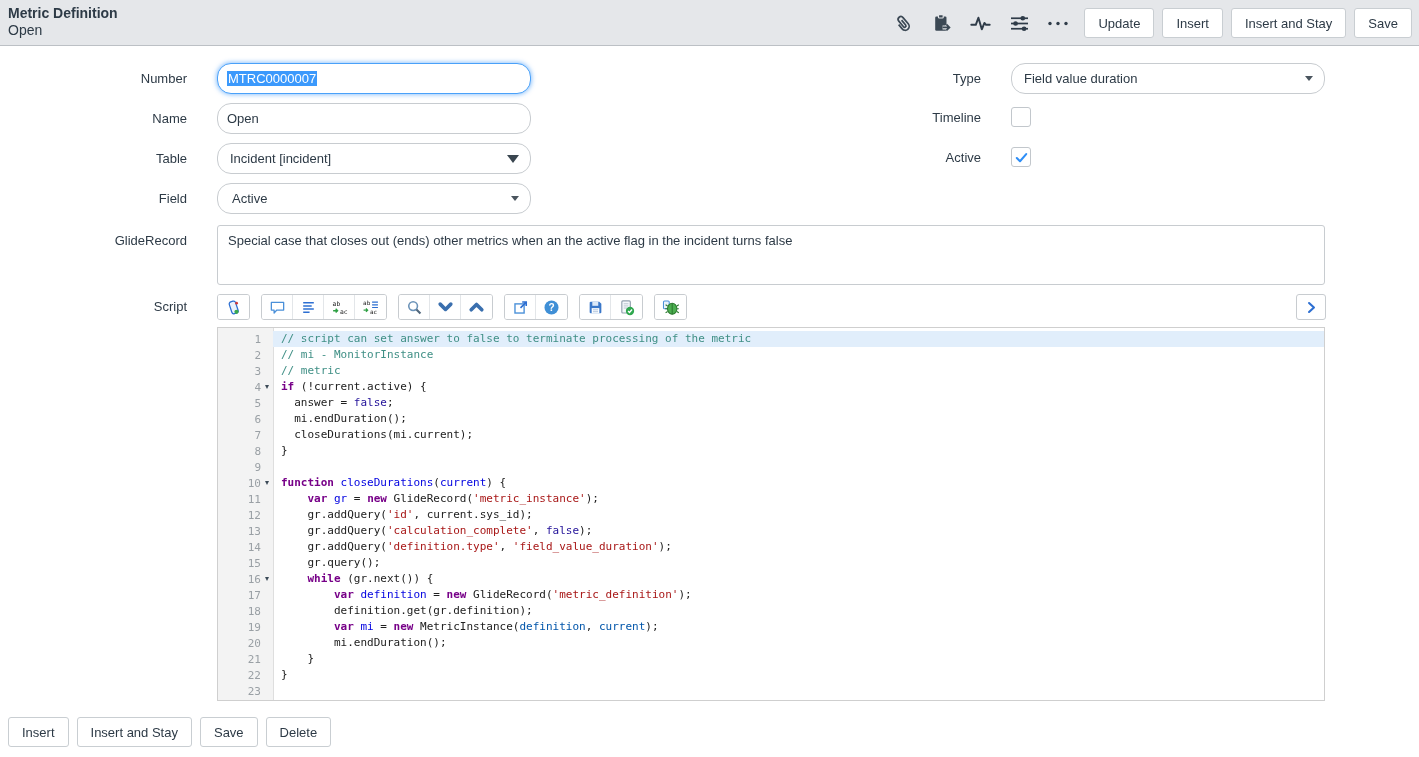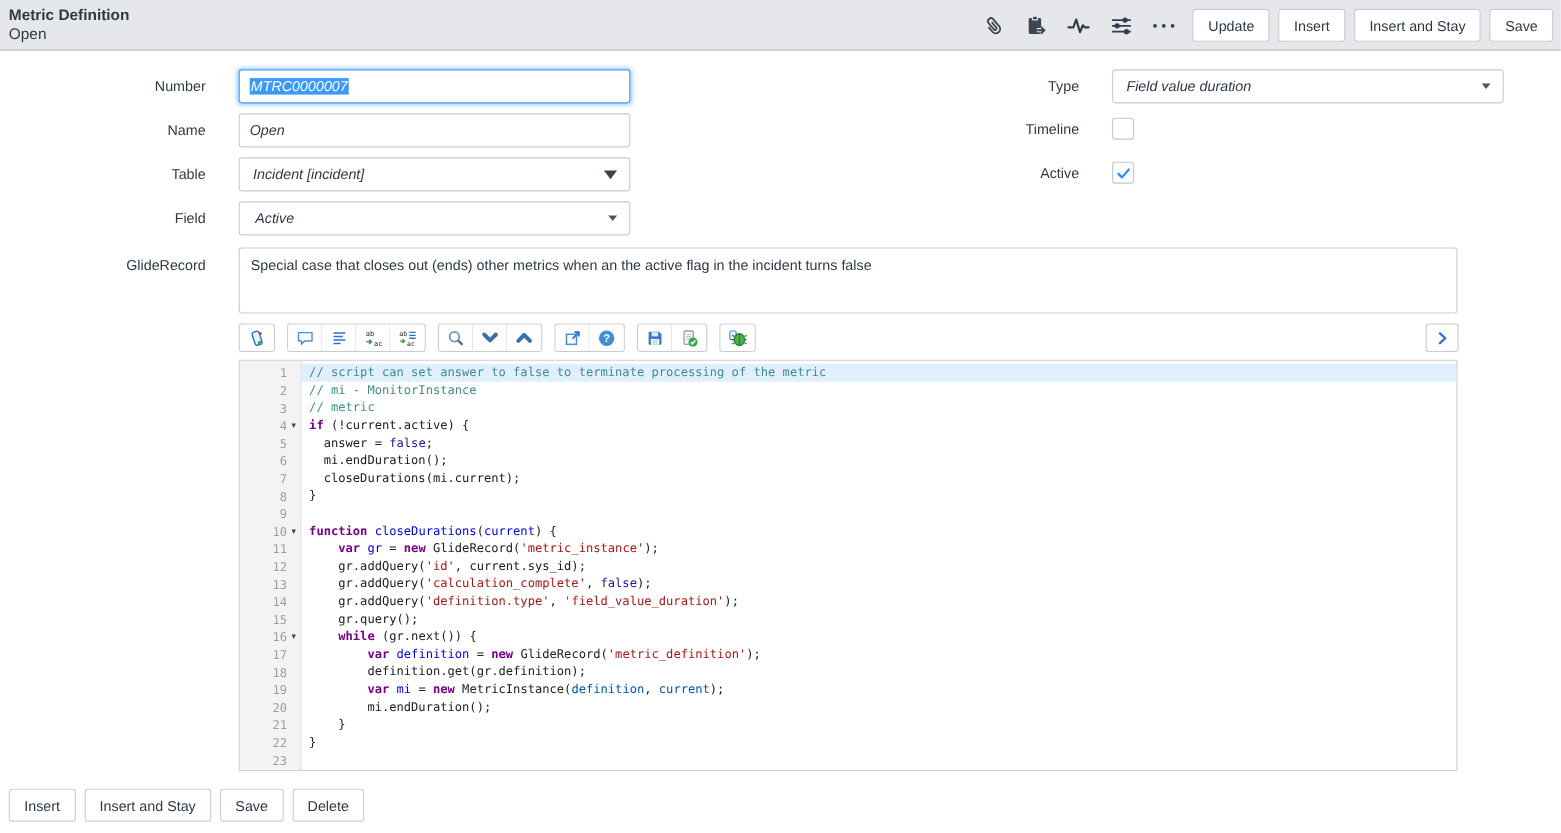--- a/index.html
+++ b/index.html
@@ -17,22 +17,22 @@
   .hicon svg{width:21px;height:21px;}
   .hbtns{display:flex;gap:8px;}
   .btn{background:#fff;border:1px solid #c9ced2;border-radius:3px;color:#2d3a46;
        font-family:"Liberation Sans",sans-serif;font-size:13px;height:30px;padding:0 13px;cursor:pointer;}
 
   
   .flabel{position:absolute;left:0;width:187px;text-align:right;font-size:13px;color:#2d3a46;line-height:31px;}
   .flabel-r{position:absolute;left:794px;width:187px;text-align:right;font-size:13px;color:#2d3a46;line-height:31px;}
 
   
-  .ctrl{position:absolute;left:217px;width:356px;height:31px;box-sizing:border-box;
-        border:1px solid #c8ccd0;border-radius:3px;background:#fff;font-size:13px;color:#2d3a46;font-style:italic;}
+  .ctrl{position:absolute;left:217px;width:314px;height:31px;box-sizing:border-box;
+        border:1px solid #c8ccd0;border-radius:14px;background:#fff;font-size:13px;color:#2d3a46;}
   #number-field{top:63px;border:1px solid #4aa1f9;box-shadow:0 0 4px 1px rgba(66,153,249,.55);
         display:flex;align-items:center;padding:0 9px;}
   #number-field .sel{background:#3b99fc;color:#fff;padding:0 1px;}
   #name-input{top:103px;padding:0 9px;font-family:"Liberation Sans",sans-serif;outline:none;}
   .selectbox{display:flex;align-items:center;justify-content:space-between;padding:0 11px 0 12px;cursor:pointer;}
   #table-select{top:143px;}
   #field-select{top:183px;padding-left:14px;}
   #type-select{left:1011px;top:63px;}
   .arrow-big{width:0;height:0;border-left:6px solid transparent;border-right:6px solid transparent;
              border-top:8px solid #39454f;}
@@ -188,20 +188,21 @@
       <span class="icon" style="display: flex; align-items: center; justify-content: center;">
         <svg viewBox="0 0 16 16">
           <path d="M3 8.6 6.4 12 13 4.4" fill="none" stroke="#2e8ef7" stroke-width="2.2" stroke-linecap="round" stroke-linejoin="round"></path>
         </svg>
       </span>
     </div>
 
   <div class="flabel" style="top:225px;line-height:21px;padding-top:5px;box-sizing:border-box">GlideRecord</div>
   <textarea id="description" style="">Special case that closes out (ends) other metrics when an the active flag in the incident turns false</textarea>
 
+  <div class="flabel" style="top:294px;line-height:26px">Script</div>
   <div id="script-toolbar">
       <div class="tb-group">
         <button class="tb-btn">
           <span class="icon" style="display: flex; align-items: center; justify-content: center;">
             <svg viewBox="0 0 16 16">
               <rect x="5.1" y="2.2" width="6.2" height="11.6" rx="2" fill="#eaf2fc" stroke="#2d6fd2" stroke-width="1.2" transform="rotate(-18 8 8)"></rect>
               <circle cx="10.8" cy="12.1" r="2" fill="#39a84e"></circle>
               <circle cx="10.9" cy="3.9" r="1.3" fill="#d23b3b"></circle>
             </svg>
           </span>

